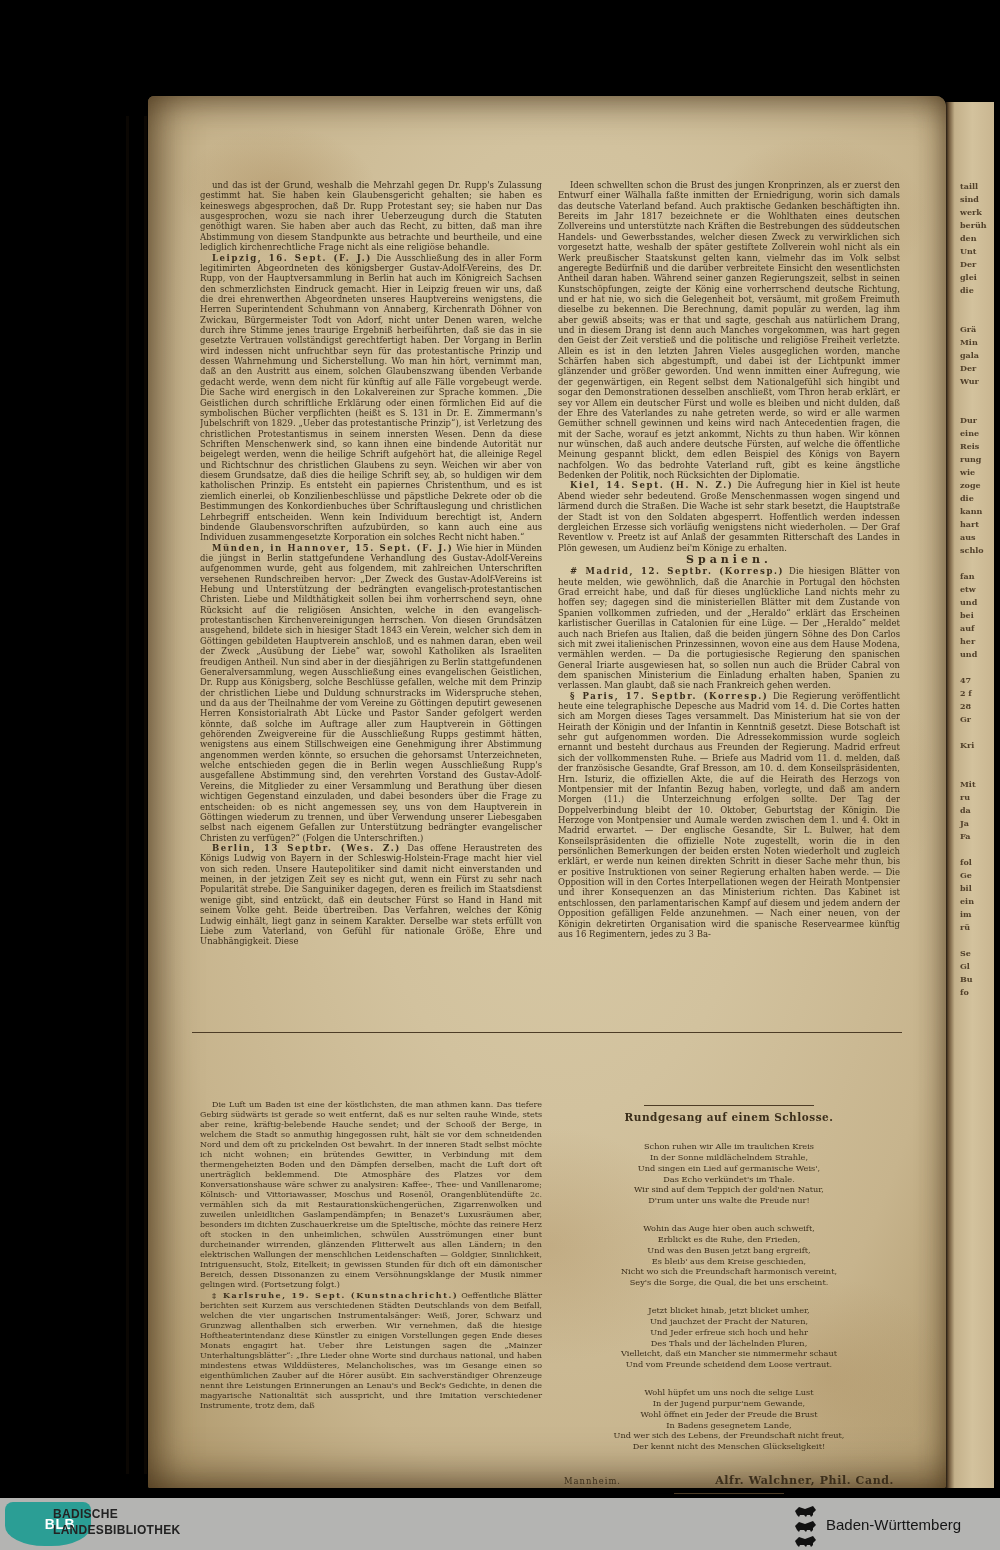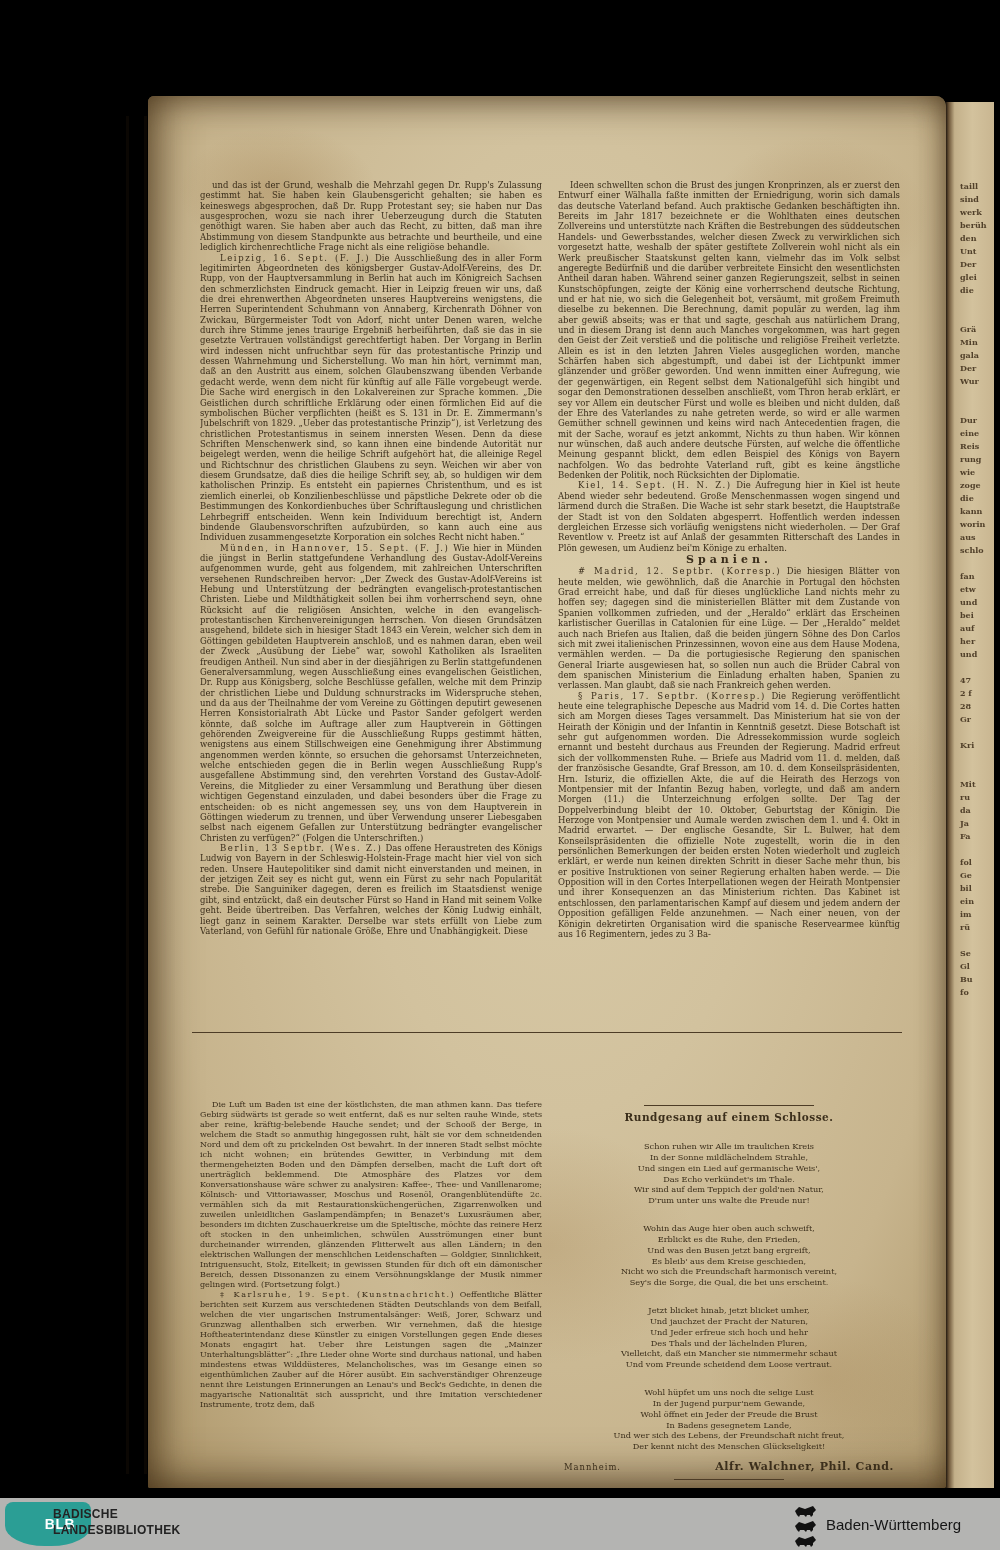--- a/index.html
+++ b/index.html
@@ -44,36 +44,36 @@
     position:absolute;left:0;right:70px;top:46px;text-align:center;
     font-size:15px;letter-spacing:1px;color:#352817;
   }
   
   .cols{
     position:absolute;left:52px;top:84px;width:700px;height:852px;overflow:hidden;
     display:flex;gap:16px;
   }
   .col{width:342px;color:#3a2d1a;font-size:8.5px;line-height:1.22;text-align:justify;}
   .col p{margin:0;text-indent:12px;}
-  .plead{letter-spacing:1.6px;font-weight:normal;margin-left:8px;}
+  .plead{letter-spacing:1.6px;font-weight:bold;}
   .sec-head{text-align:center;font-weight:bold;font-size:11px;letter-spacing:4px;margin:6px 0 4px;text-indent:0!important;}
   
   .rule-full{position:absolute;left:44px;right:44px;top:936px;border-top:1px solid #4d3c26;}
   .bottom{
     position:absolute;left:52px;top:1004px;width:700px;height:430px;overflow:hidden;
     display:flex;gap:16px;
   }
   .bcol{width:342px;color:#3b2e1b;font-size:8px;line-height:1.25;text-align:justify;}
   .bcol p{margin:0;text-indent:12px;}
   .mini-rule{width:170px;margin:5px auto;border-top:1px solid #4d3c26;}
   .poem-wrap{text-align:center;}
   .poem-lead{text-align:justify;}
   .poem-title{font-weight:bold;font-size:10.5px;margin:4px 0 6px;letter-spacing:.5px;}
   .stanza{margin:17px 0 7px;font-size:8.2px;line-height:1.32;color:#3b2e1b;}
-  .sig-row{display:flex;justify-content:space-between;align-items:baseline;margin-top:8px;padding:0 6px;}
+  .sig-row{display:flex;justify-content:space-between;align-items:baseline;margin-top:22px;padding:0 6px;}
   .sig-place{letter-spacing:1px;font-size:8.4px;}
   .sig-author{font-weight:bold;font-size:11px;letter-spacing:.6px;}
   
   .sliver{
     position:absolute;left:946px;top:102px;width:48px;height:1386px;z-index:2;
     background:linear-gradient(90deg,#241a10 0%,#6d5639 6%,#c3b08a 18%,#d3c29d 55%,#c9b археolog 0);
     background:linear-gradient(90deg,#241a10 0%,#6d5639 6%,#c3b08a 18%,#d3c29d 55%,#c9b astratto 0);
   }
   .sliver{background:linear-gradient(90deg,#241a10 0%,#6d5639 6%,#c3b08a 18%,#d3c29d 55%,#c9b691 100%);font-weight:bold;}
   .frags{padding:78px 0 0 14px;font-size:8px;line-height:13px;color:#51402a;}
@@ -209,21 +209,21 @@
       <div class="frag"></div>
       <div class="frag"></div>
       <div class="frag">Dur</div>
       <div class="frag">eine</div>
       <div class="frag">Reis</div>
       <div class="frag">rung</div>
       <div class="frag">wie</div>
       <div class="frag">zoge</div>
       <div class="frag">die</div>
       <div class="frag">kann</div>
-      <div class="frag">worin</div>
+      <div class="frag">hart</div>
       <div class="frag">aus</div>
       <div class="frag">schlo</div>
       <div class="frag"></div>
       <div class="frag">fan</div>
       <div class="frag">etw</div>
       <div class="frag">und</div>
       <div class="frag">bei</div>
       <div class="frag">auf</div>
       <div class="frag">her</div>
       <div class="frag">und</div>

